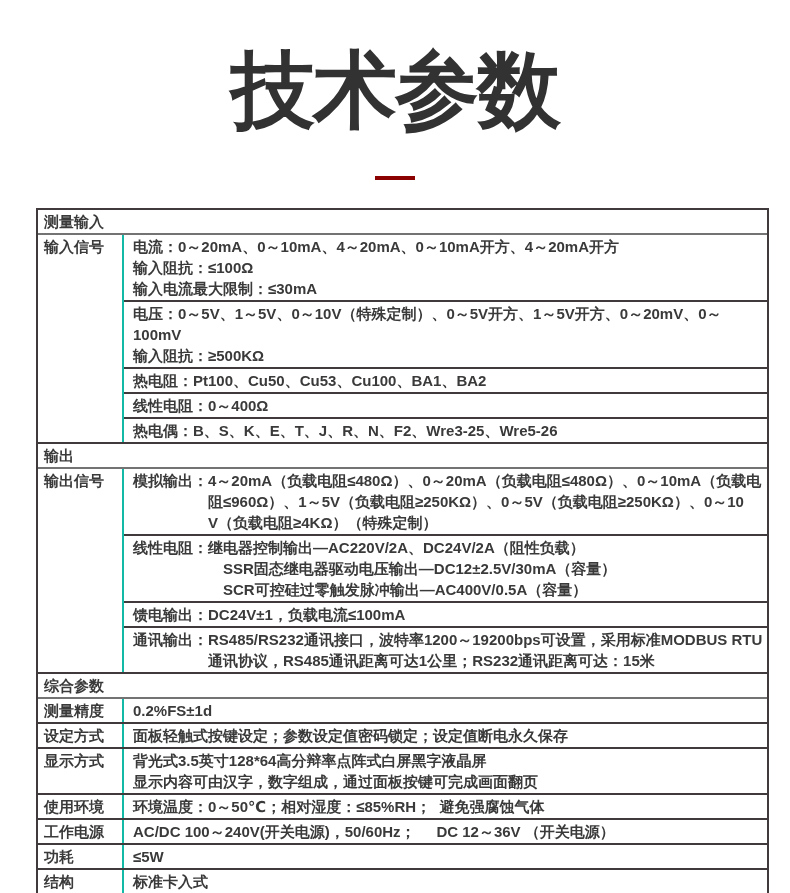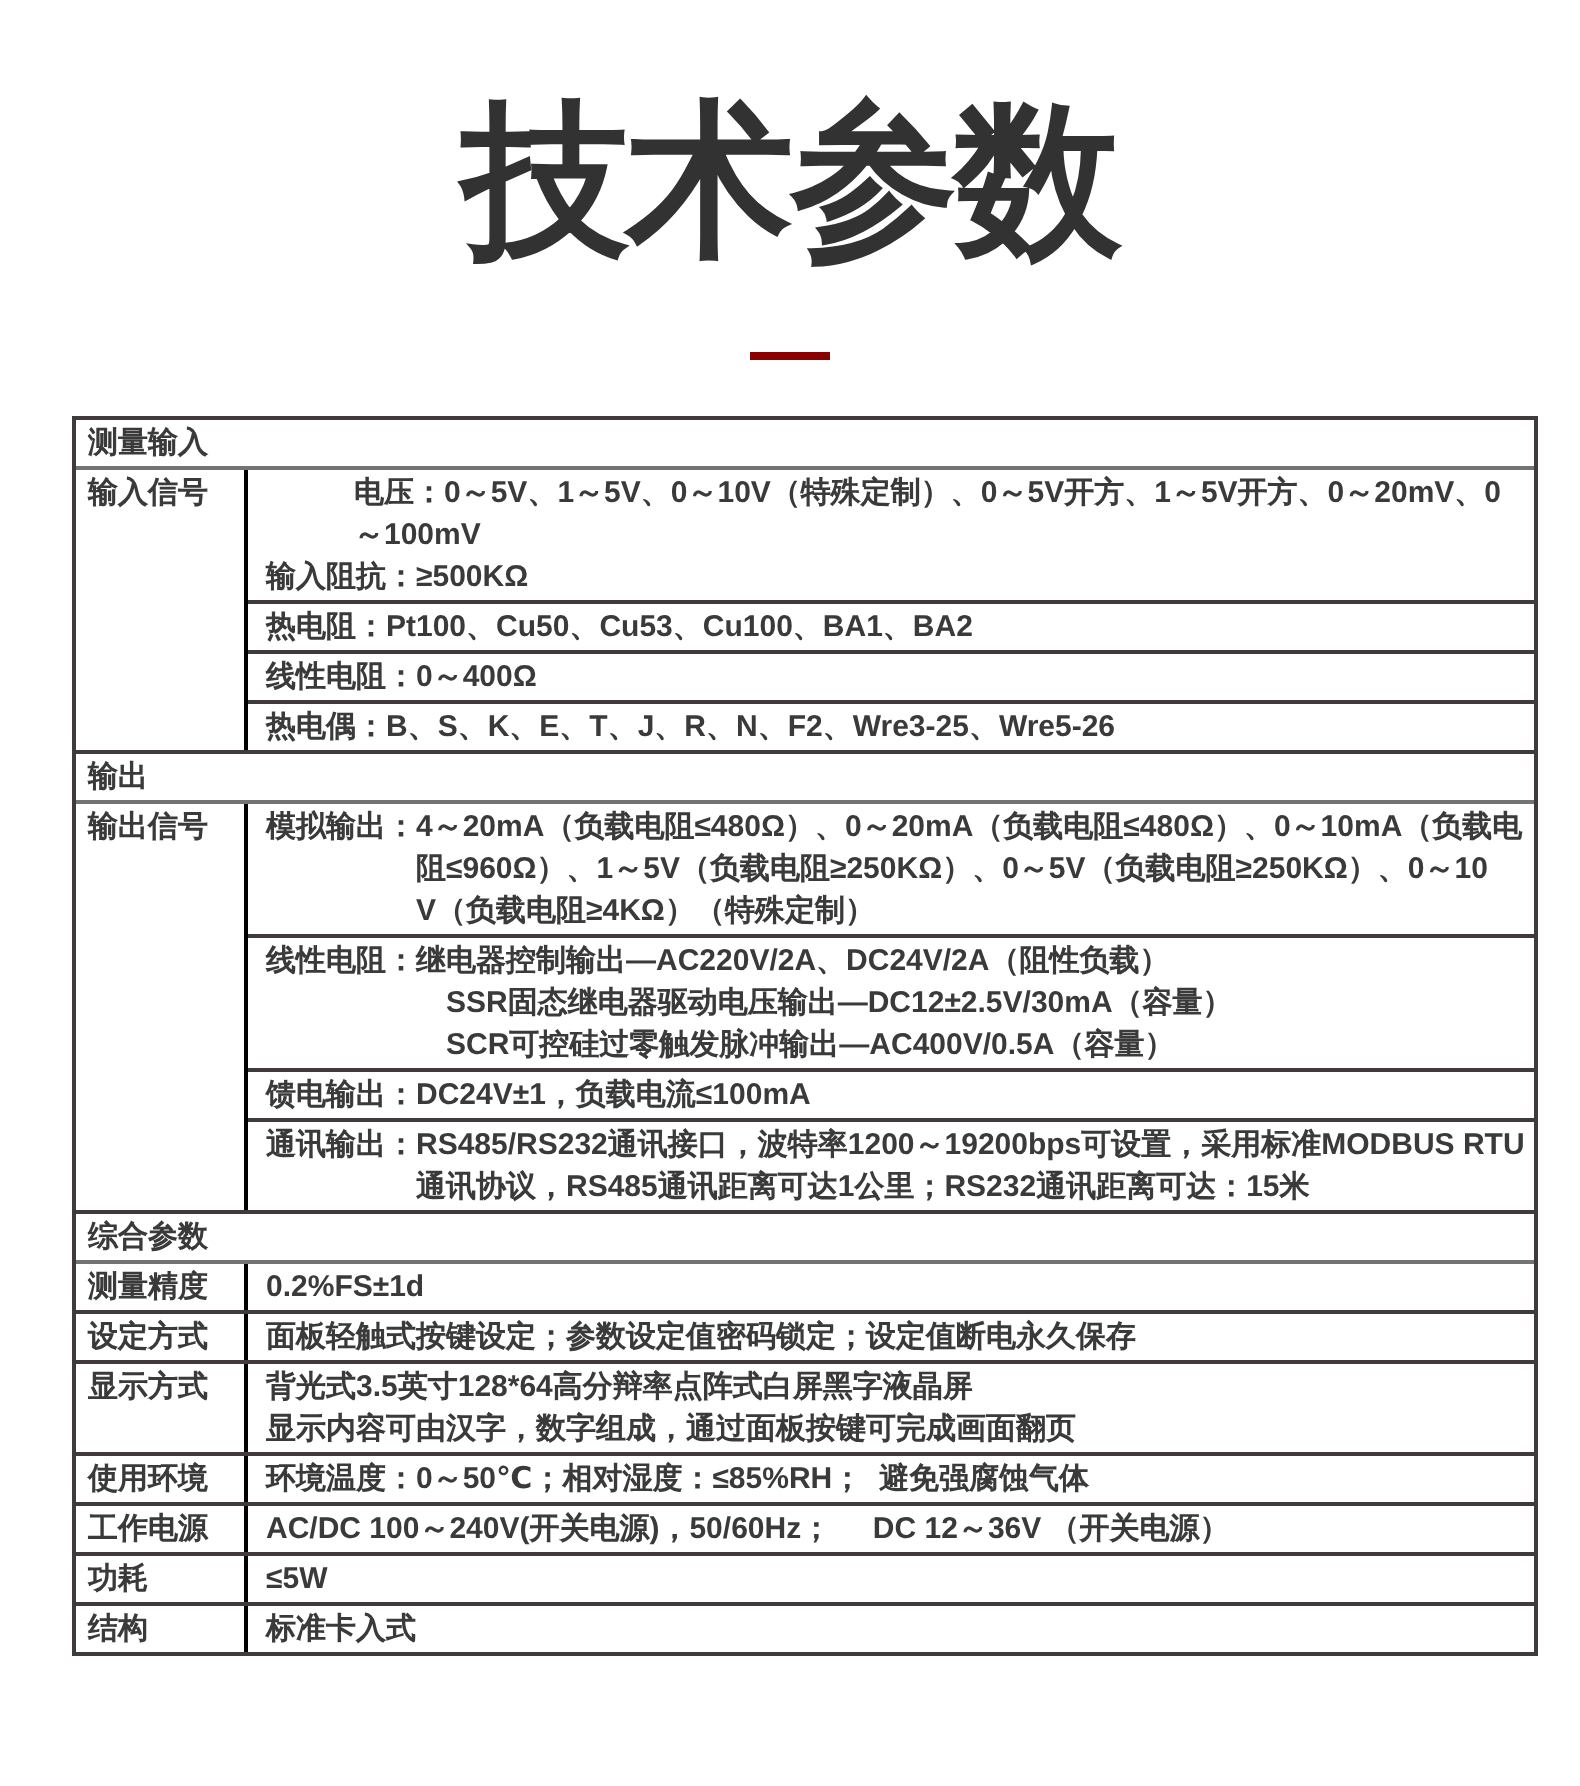--- a/index.html
+++ b/index.html
@@ -49,21 +49,21 @@
     border-bottom: 2px solid #737373;
   }
   .param-row {
     display: flex;
     border-bottom: 2px solid #403a3c;
   }
   .param-row.last { border-bottom: none; }
   .row-label {
     flex: 0 0 86px;
     width: 86px;
-    border-right: 2px solid #000000;
+    border-right: 2px solid #14b8a6;
     padding: 1px 2px 1px 6px;
     line-height: 21px;
   }
   .row-content {
     flex: 1 1 auto;
     display: flex;
     flex-direction: column;
     min-width: 0;
   }
   .spec-cell {
@@ -81,21 +81,26 @@
 
 <div class="page">
   <h1 class="page-title">技术参数</h1>
   <div class="title-accent-dash"></div>
   <div class="spec-table">
       <div class="table-section-row">测量输入</div>
       <div class="param-row">
         <div class="row-label">输入信号</div>
         <div class="row-content">
           <div class="spec-cell">
-            <div class="spec-line" style="padding-left: 0px; margin-left: 44px;">电压：0～5V、1～5V、0～10V（特殊定制）、0～5V开方、1～5V开方、0～20mV、0～100mV</div>
+            <div class="spec-line" style="padding-left: 0px;">电流：0～20mA、0～10mA、4～20mA、0～10mA开方、4～20mA开方</div>
+            <div class="spec-line" style="padding-left: 0px;">输入阻抗：≤100Ω</div>
+            <div class="spec-line" style="padding-left: 0px;">输入电流最大限制：≤30mA</div>
+          </div>
+          <div class="spec-cell">
+            <div class="spec-line" style="padding-left: 0px;">电压：0～5V、1～5V、0～10V（特殊定制）、0～5V开方、1～5V开方、0～20mV、0～100mV</div>
             <div class="spec-line" style="padding-left: 0px;">输入阻抗：≥500KΩ</div>
           </div>
           <div class="spec-cell">
             <div class="spec-line" style="padding-left: 0px;">热电阻：Pt100、Cu50、Cu53、Cu100、BA1、BA2</div>
           </div>
           <div class="spec-cell">
             <div class="spec-line" style="padding-left: 0px;">线性电阻：0～400Ω</div>
           </div>
           <div class="spec-cell last">
             <div class="spec-line" style="padding-left: 0px;">热电偶：B、S、K、E、T、J、R、N、F2、Wre3-25、Wre5-26</div>

